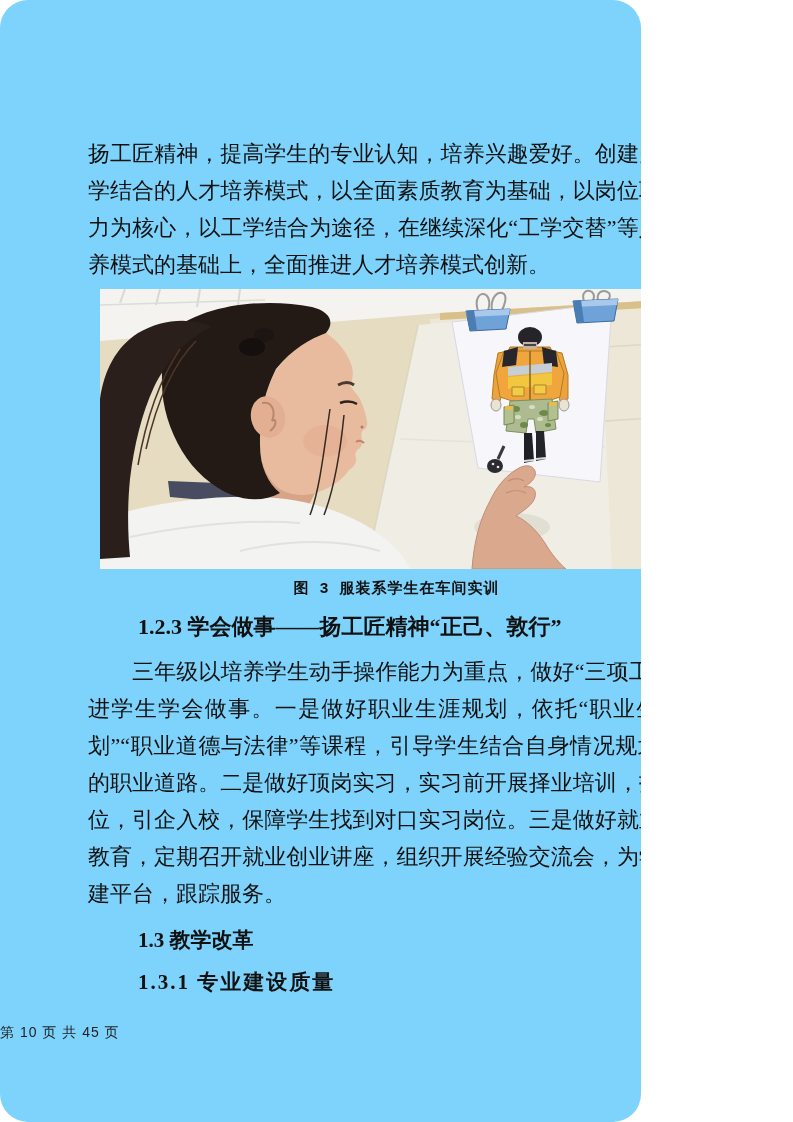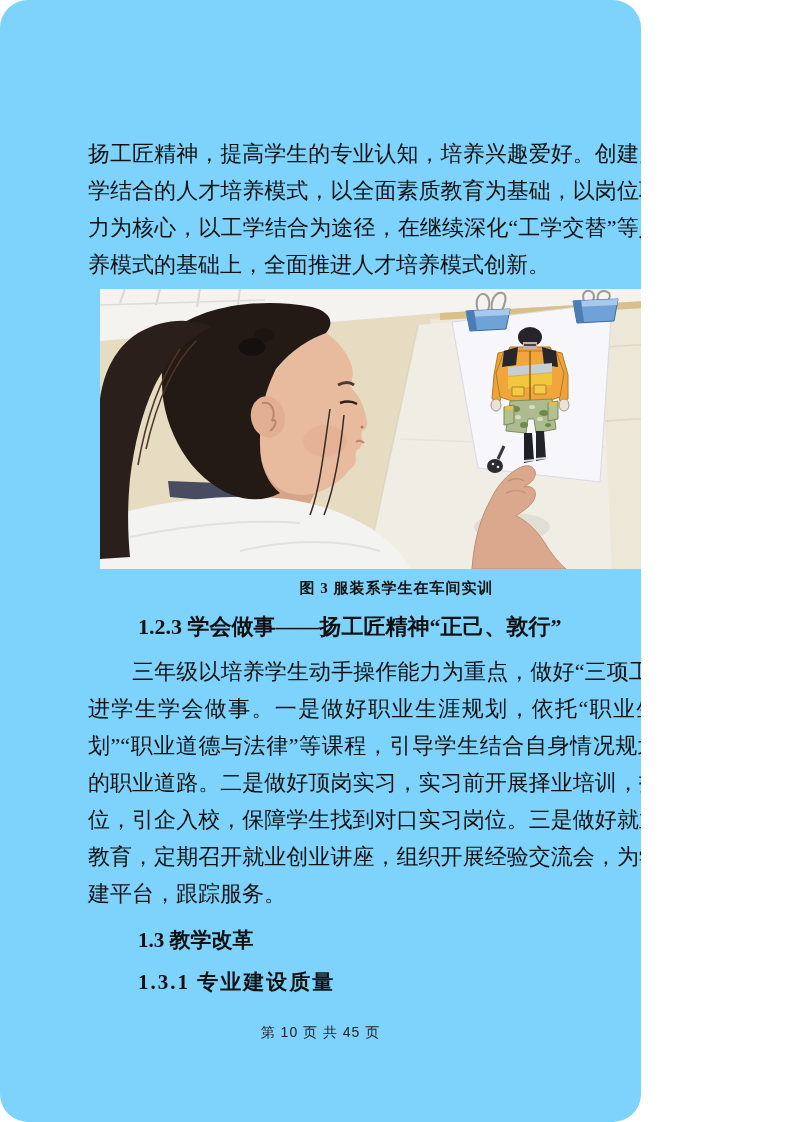--- a/index.html
+++ b/index.html
@@ -4,27 +4,27 @@
 <style>
   html,body{margin:0;padding:0;background:#fff;}
   .page{position:relative;width:641px;height:1122px;background:#7dd3fc;overflow:hidden;
         font-family:"Liberation Serif","DejaVu Serif",serif;color:#111;border-radius:28px;}
   .content{position:absolute;left:88px;top:135px;width:617px;}
   p.body{font-size:22px;line-height:37px;text-align:justify;margin:0;}
   figure{margin:0;}
   .photo-wrap{width:598px;height:280px;margin:6px 0 0 12px;overflow:hidden;}
   .photo-wrap svg{display:block;}
   figcaption{margin-top:10px;text-align:center;font-weight:bold;font-size:15px;letter-spacing:1px;
-             font-family:Liberation Serif, serif;}
+             font-family:Liberation Mono, monospace;}
   h3{font-weight:bold;}
   h3.h123{margin:14px 0 0 0;padding-left:50px;font-size:22px;line-height:30px;}
   p.p2{margin-top:11px;text-indent:44px;}
   h3.h13{margin:13px 0 0 0;padding-left:50px;font-size:21px;line-height:30px;}
   h3.h131{margin:12px 0 0 0;padding-left:50px;font-size:21px;line-height:30px;letter-spacing:2px;}
-  .footer{position:absolute;top:1024px;left:0;width:100%;text-align:center;font-size:14px;letter-spacing:1px;
+  .footer{position:absolute;top:1024px;left:0;width:100%;font-size:14px;letter-spacing:1px;
           font-family:"Liberation Sans","DejaVu Sans",sans-serif;color:#222;}
 </style>
 </head>
 <body>
 
 <div class="page">
   <div class="content">
 
     <p class="body">扬工匠精神，提高学生的专业认知，培养兴趣爱好。创建多种工学结合的人才培养模式，以全面素质教育为基础，以岗位职业能力为核心，以工学结合为途径，在继续深化“工学交替”等人才培养模式的基础上，全面推进人才培养模式创新。</p>
 

